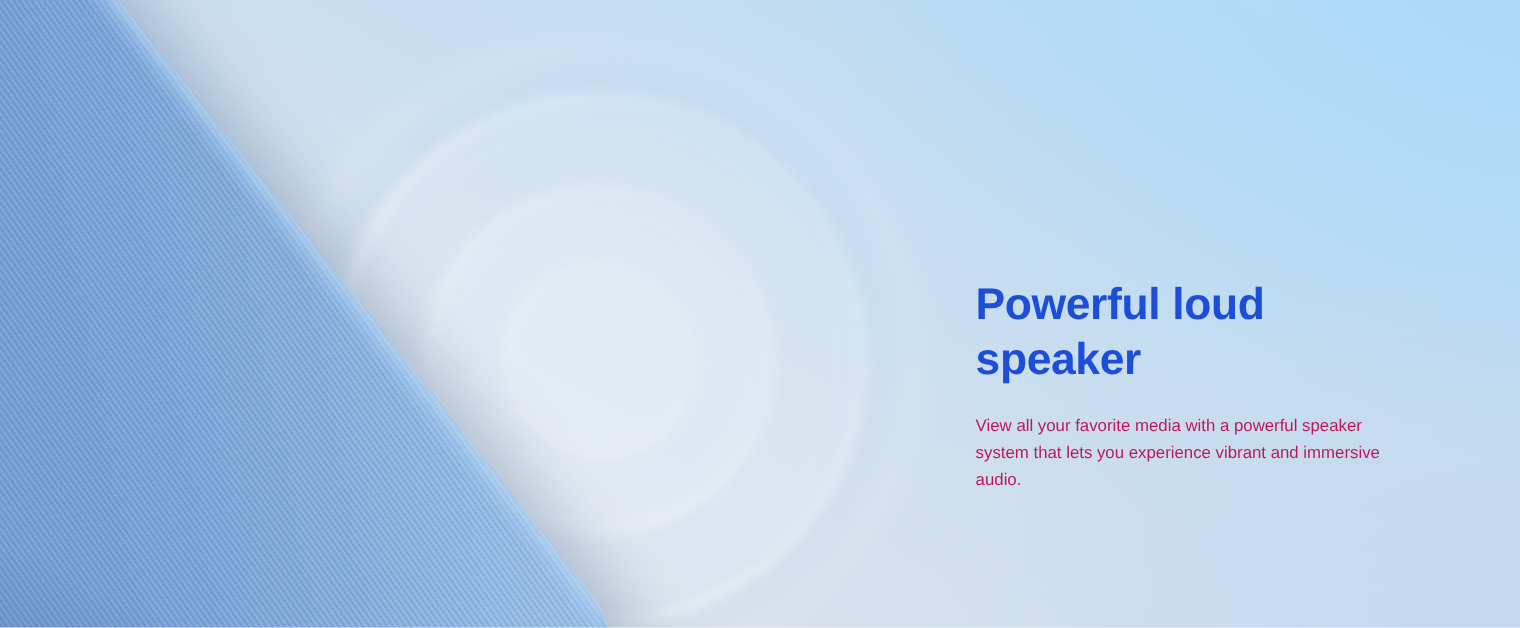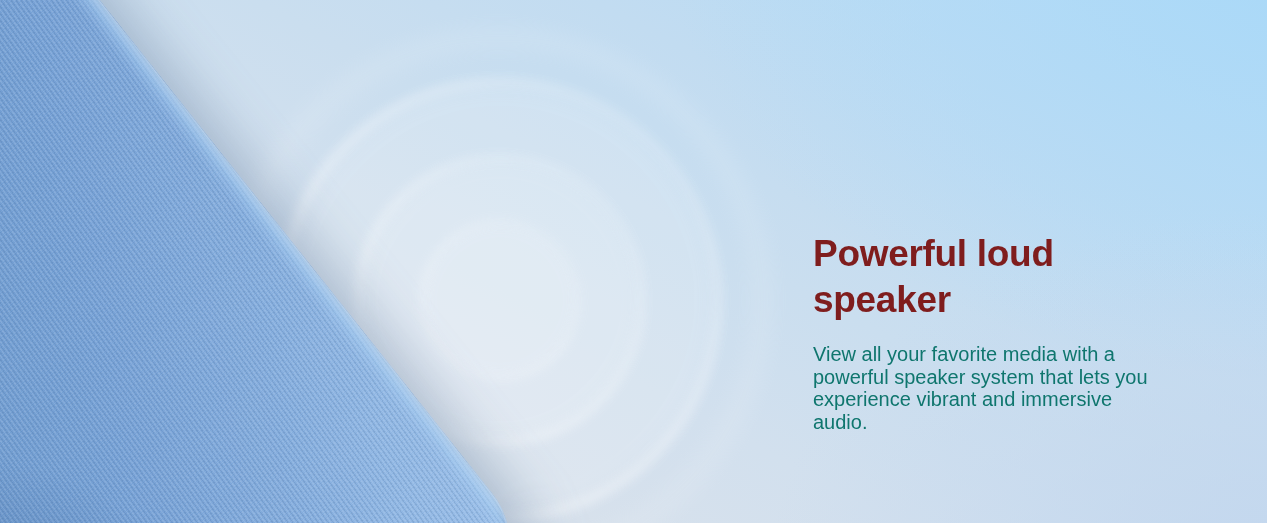--- a/index.html
+++ b/index.html
@@ -200,29 +200,29 @@
   .copy {
     position: absolute;
     left: 813px;
     top: 231px;
     width: 360px;
   }
   .headline {
     font-size: 37px;
     line-height: 46px;
     font-weight: 700;
-    color: #7f1d1d;
+    color: #1d4ed8;
     letter-spacing: -0.3px;
     white-space: pre-line;
   }
   .subcopy {
     margin-top: 20px;
-    font-size: 20px;
+    font-size: 14px;
     line-height: 22.5px;
-    color: #0f766e;
+    color: #be185d;
     max-width: 340px;
   }
 </style>
 </head>
 <body>
 
 <div id="banner">
 
   <div class="bg-base"></div>
   <div class="bg-warm-tr"></div>

